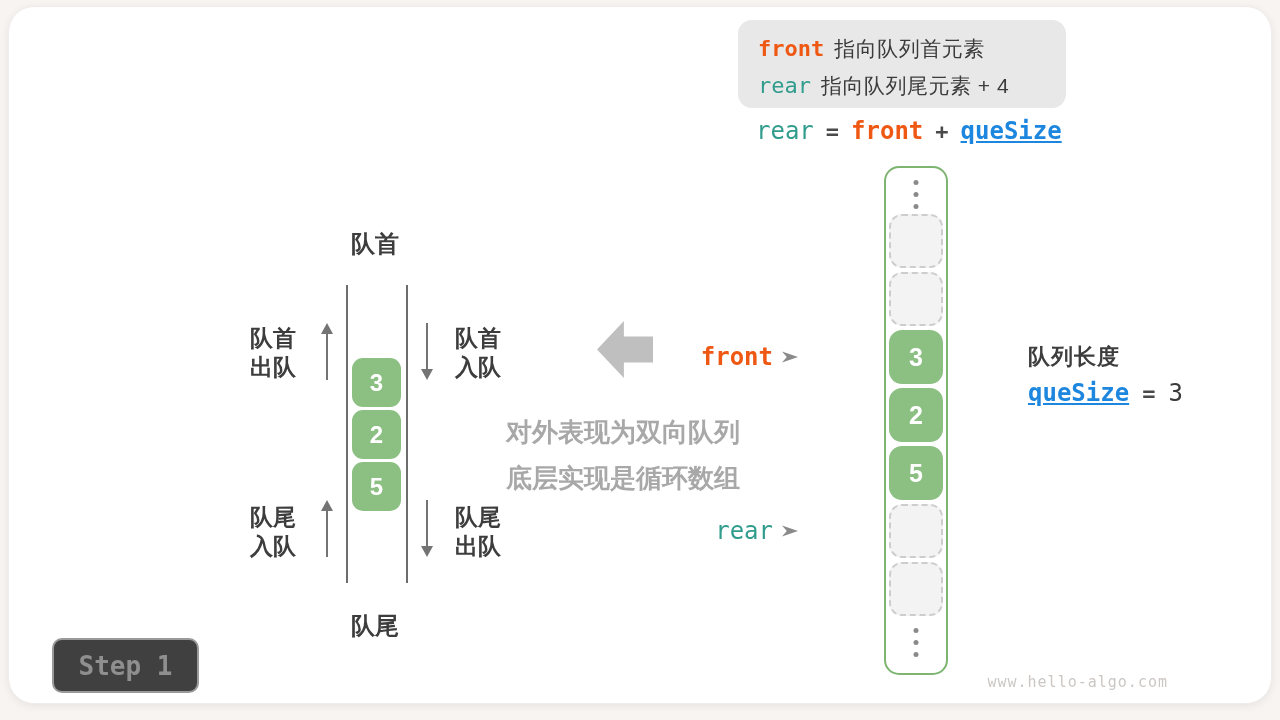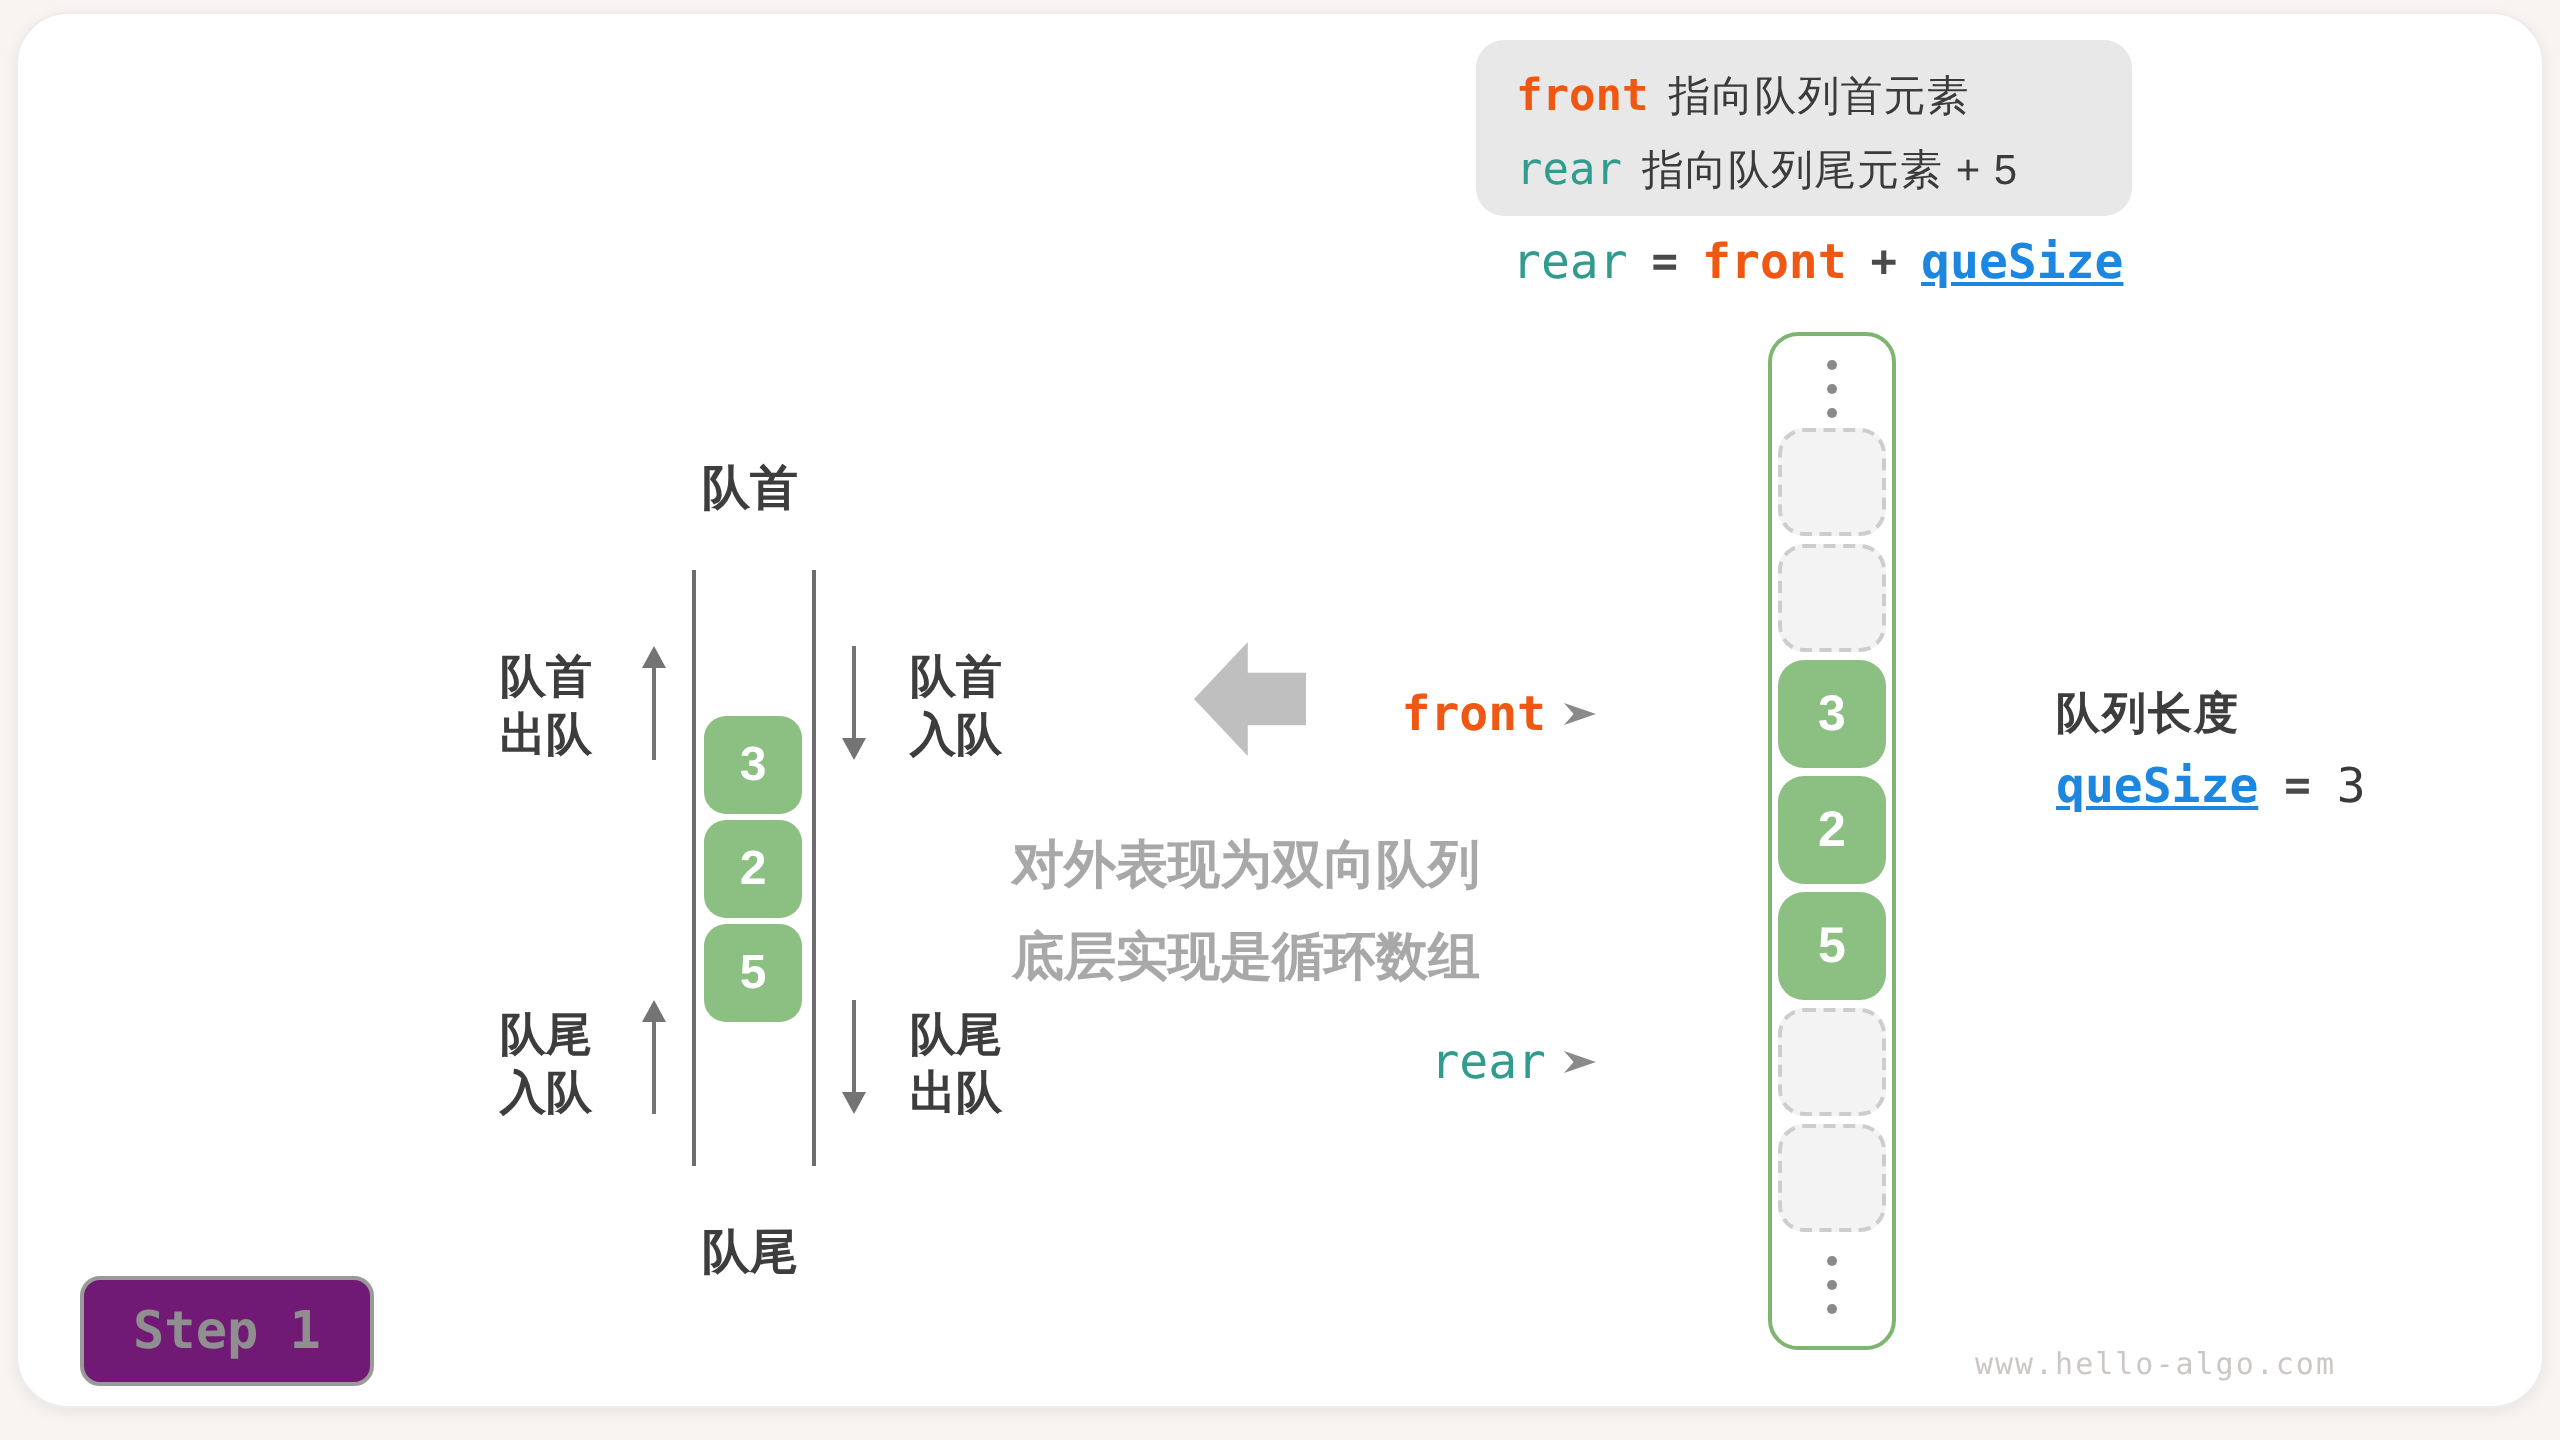--- a/index.html
+++ b/index.html
@@ -92,39 +92,39 @@
     clip-path:polygon(0% 8%, 100% 50%, 0% 92%, 30% 50%);
   }
 
   .qlen-title { position:absolute; left:1028px; top:342px; font-size:22px; font-weight:600; color:#3d3d3d; letter-spacing:1px; }
   .qlen-line  { position:absolute; left:1028px; top:379px; font-size:24px; display:flex; align-items:center; gap:13px; }
   .qlen-line .op  { color:#4a4a4a; font-weight:700; font-size:22px; }
   .qlen-line .val { color:#3a3a3a; font-size:24px; }
 
   
   .step {
-    position:absolute; left:40px; top:638px; width:147px; height:55px;
-    background:#701a75; border:2px solid #9a9a9a; border-radius:10px;
+    position:absolute; left:52px; top:638px; width:147px; height:55px;
+    background:#404040; border:2px solid #9a9a9a; border-radius:10px;
     display:flex; align-items:center; justify-content:center;
   }
   .step .code { font-size:26px; font-weight:700; color:#8f8f8f; }
   .url { position:absolute; right:40px; top:673px; font-size:15px; color:#ccc7c4; letter-spacing:1px; }
 </style>
 </head>
 <body>
 
 <div class="stage">
   <div class="card"></div>
 
   <div class="legend">
     <div class="legend-line">
       <span class="code kw-orange">front</span><span class="cjk">指向队列首元素</span>
     </div>
     <div class="legend-line">
-      <span class="code kw-teal">rear</span><span class="cjk">指向队列尾元素 + 5</span>
+      <span class="code kw-teal">rear</span><span class="cjk">指向队列尾元素 + 4</span>
     </div>
   </div>
 
   <div class="formula code">
     <span class="kw-teal">rear</span>
     <span class="op">=</span>
     <span class="kw-orange">front</span>
     <span class="op">+</span>
     <span class="kw-blue">queSize</span>
   </div>

